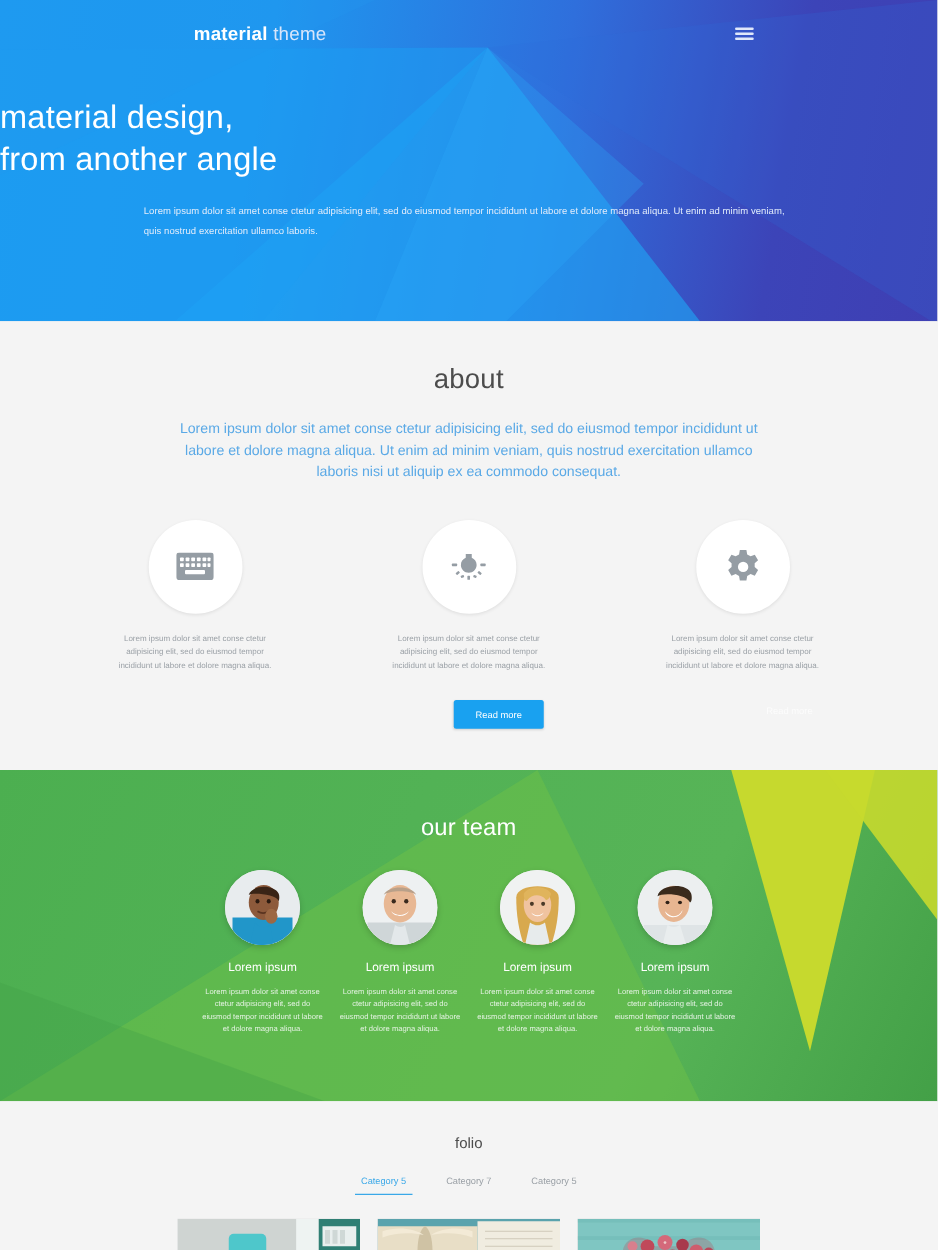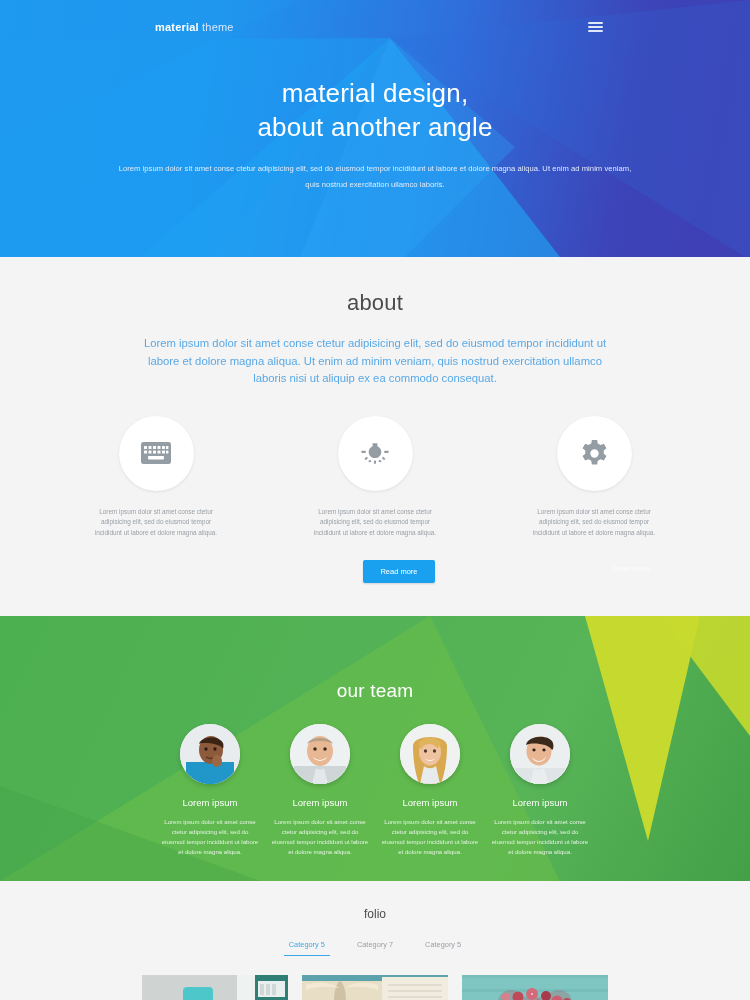--- a/index.html
+++ b/index.html
@@ -18,27 +18,27 @@
     background:linear-gradient(100deg,#1c9bf0 0%,#1e97ef 28%,#2f6fdc 58%,#3c44b8 82%,#3f3fb3 100%);
   }
   .hero-shape { position:absolute; top:0; left:0; width:750px; height:257px; }
   .hero-inner { position:relative; z-index:5; width:750px; height:257px; }
 
   .navbar {
     position:relative; z-index:6;
     display:flex; align-items:center; justify-content:space-between;
     padding:18px 145px 0 155px;
   }
-  .logo { font-size:11px; letter-spacing:.2px; color:#ffffff; white-space:nowrap; }
+  .logo { font-size:15px; letter-spacing:.2px; color:#ffffff; white-space:nowrap; }
   .logo b { font-weight:bold; color:#ffffff; }
   .logo span { font-weight:normal; color:#d8e6fb; }
   .hamburger { display:flex; flex-direction:column; gap:2px; cursor:pointer; padding:4px 2px; }
   .hamburger i { display:block; width:15px; height:2px; background:#dfe8fa; border-radius:1px; }
 
-  .hero-copy { text-align:center; margin-top:40px; }
+  .hero-copy { margin-top:40px; }
   .hero-title {
     color:#ffffff; font-weight:normal;
     font-size:26px; line-height:34px; letter-spacing:.2px;
   }
   .hero-sub {
     margin:17px auto 0; width:520px;
     color:#e2ecfb; font-size:7.6px; line-height:16px; letter-spacing:.05px;
   }
 
   
@@ -72,21 +72,21 @@
   }
   .btn-ghost {
     position:absolute; left:613px; top:4px;
     color:#ffffff; font-size:7.5px; opacity:.75; pointer-events:none;
   }
 
   
   .team { position:relative; width:750px; height:265px; overflow:hidden;
           background:linear-gradient(115deg,#4caf50 0%,#52b255 40%,#57b457 70%,#43a047 100%); }
   .team-shape { position:absolute; top:0; left:0; width:750px; height:265px; }
-  .team-inner { position:relative; z-index:5; padding-top:64px; }
+  .team-inner { position:relative; z-index:5; padding-top:36px; }
   .team-title { text-align:center; color:#ffffff; font-weight:normal; font-size:19px; letter-spacing:.2px; }
   .team-grid { display:flex; justify-content:center; margin-top:22px; }
   .member { width:110px; text-align:center; }
   .avatar {
     width:60px; height:60px; margin:0 auto; border-radius:50%;
     overflow:hidden; box-shadow:0 2px 5px rgba(0,0,0,.18);
     background:#eceff1; position:relative;
   }
   .avatar svg { display:block; width:60px; height:60px; }
   .member-name { margin-top:13px; color:#ffffff; font-size:9.5px; }
@@ -125,21 +125,21 @@
         <div class="hamburger">
           <i></i>
             <i></i>
             <i></i>
         </div>
       </div>
 
       <div class="hero-copy">
         <h1 class="hero-title">
           <div>material design,</div>
-          <div>about another angle</div>
+          <div>from another angle</div>
         </h1>
         <p class="hero-sub">Lorem ipsum dolor sit amet conse ctetur adipisicing elit, sed do eiusmod tempor incididunt ut labore et dolore magna aliqua. Ut enim ad minim veniam, quis nostrud exercitation ullamco laboris.</p>
       </div>
     </div>
   </section>
 
   <section class="about">
     <h2 class="section-title">about</h2>
     <p class="about-lead">Lorem ipsum dolor sit amet conse ctetur adipisicing elit, sed do eiusmod tempor incididunt ut labore et dolore magna aliqua. Ut enim ad minim veniam, quis nostrud exercitation ullamco laboris nisi ut aliquip ex ea commodo consequat.</p>
 

